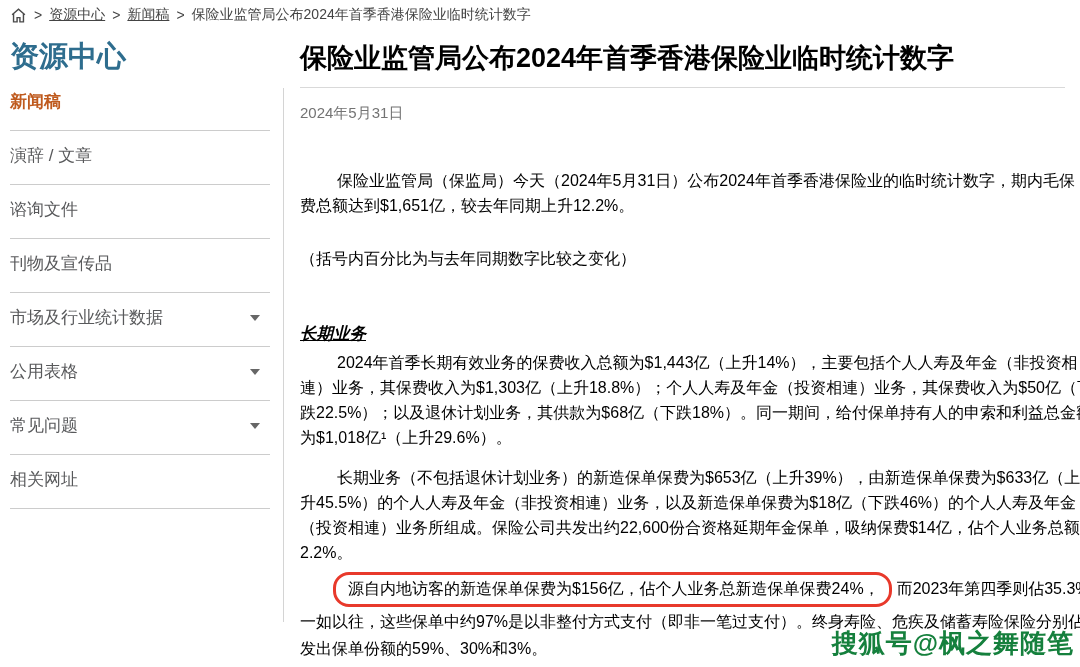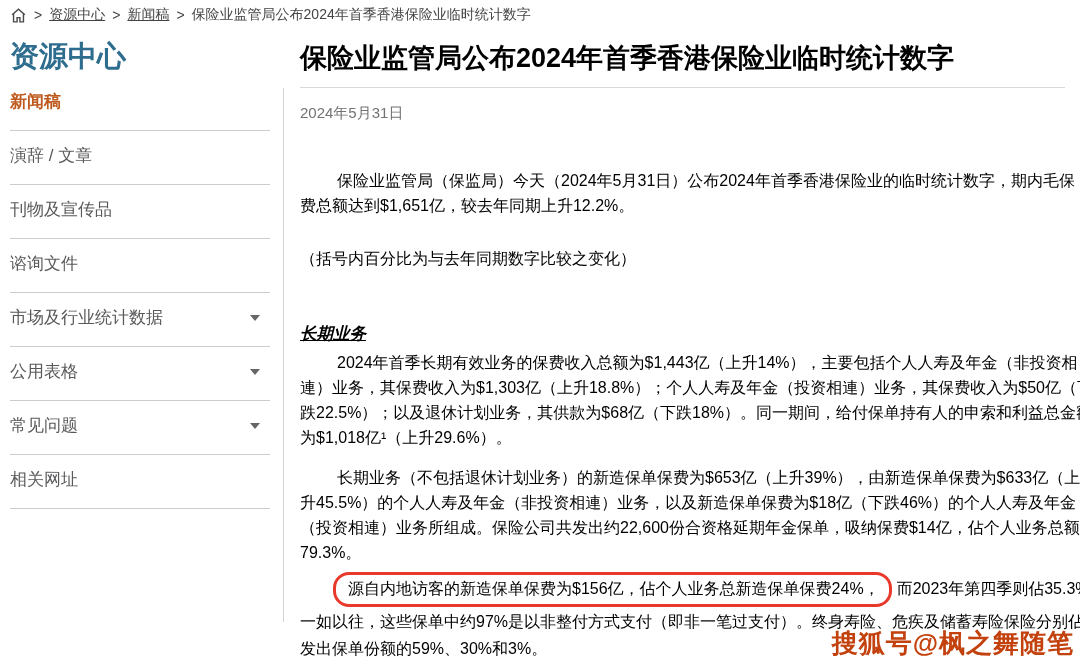--- a/index.html
+++ b/index.html
@@ -68,21 +68,21 @@
     border:3px solid #E8392B; border-radius:16px;
     padding:3px 9px 4px 12px; margin-left:33px;
     line-height:22px;
   }
   .afterbox { margin-left:5px; }
   .p5-rest { line-height:27px; white-space:nowrap; }
 
   
   .watermark {
     position:absolute; right:6px; top:626px;
-    font-size:26px; font-weight:bold; color:#c2410c; letter-spacing:1px;
+    font-size:26px; font-weight:bold; color:#15803d; letter-spacing:1px;
     text-shadow:-1px -1px 0 #ffffff, 2px 2px 0 rgba(255,255,255,0.95), 1px 1px 0 #ffffff;
     white-space:nowrap;
   }
 </style>
 </head>
 <body>
 
 <div id="page">
 
   <div class="breadcrumb">
@@ -103,24 +103,24 @@
   <div class="sidebar">
     <h2 class="sidebar-title">资源中心</h2>
 
     <div class="side-item first active">
       <span>新闻稿</span>
     </div>
     <div class="side-item">
       <span>演辞 / 文章</span>
     </div>
     <div class="side-item">
-      <span>刊物及宣传品</span>
+      <span>谘询文件</span>
     </div>
     <div class="side-item">
-      <span>谘询文件</span>
+      <span>刊物及宣传品</span>
     </div>
     <div class="side-item">
       <span>市场及行业统计数据</span>
       <span class="chev"></span>
     </div>
     <div class="side-item">
       <span>公用表格</span>
       <span class="chev"></span>
     </div>
     <div class="side-item">
@@ -153,21 +153,21 @@
     <div class="pline indent">2024年首季长期有效业务的保费收入总额为$1,443亿（上升14%），主要包括个人人寿及年金（非投资相</div>
     <div class="pline">連）业务，其保费收入为$1,303亿（上升18.8%）；个人人寿及年金（投资相連）业务，其保费收入为$50亿（下</div>
     <div class="pline">跌22.5%）；以及退休计划业务，其供款为$68亿（下跌18%）。同一期间，给付保单持有人的申索和利益总金额</div>
     <div class="pline">为$1,018亿¹（上升29.6%）。</div>
   </div>
 
   <div class="para" style="top:465px;">
     <div class="pline indent">长期业务（不包括退休计划业务）的新造保单保费为$653亿（上升39%），由新造保单保费为$633亿（上</div>
     <div class="pline">升45.5%）的个人人寿及年金（非投资相連）业务，以及新造保单保费为$18亿（下跌46%）的个人人寿及年金</div>
     <div class="pline">（投资相連）业务所组成。保险公司共发出约22,600份合资格延期年金保单，吸纳保费$14亿，佔个人业务总额</div>
-    <div class="pline">79.3%。</div>
+    <div class="pline">2.2%。</div>
   </div>
 
   <div class="para" style="top:571px;">
     <div class="p5-line1">
       <span class="redbox">源自内地访客的新造保单保费为$156亿，佔个人业务总新造保单保费24%，</span>
       <span class="afterbox">而2023年第四季则佔35.3%。</span>
     </div>
     <div class="p5-rest">一如以往，这些保单中约97%是以非整付方式支付（即非一笔过支付）。终身寿险、危疾及储蓄寿险保险分别佔已</div>
     <div class="p5-rest">发出保单份额的59%、30%和3%。</div>
   </div>

